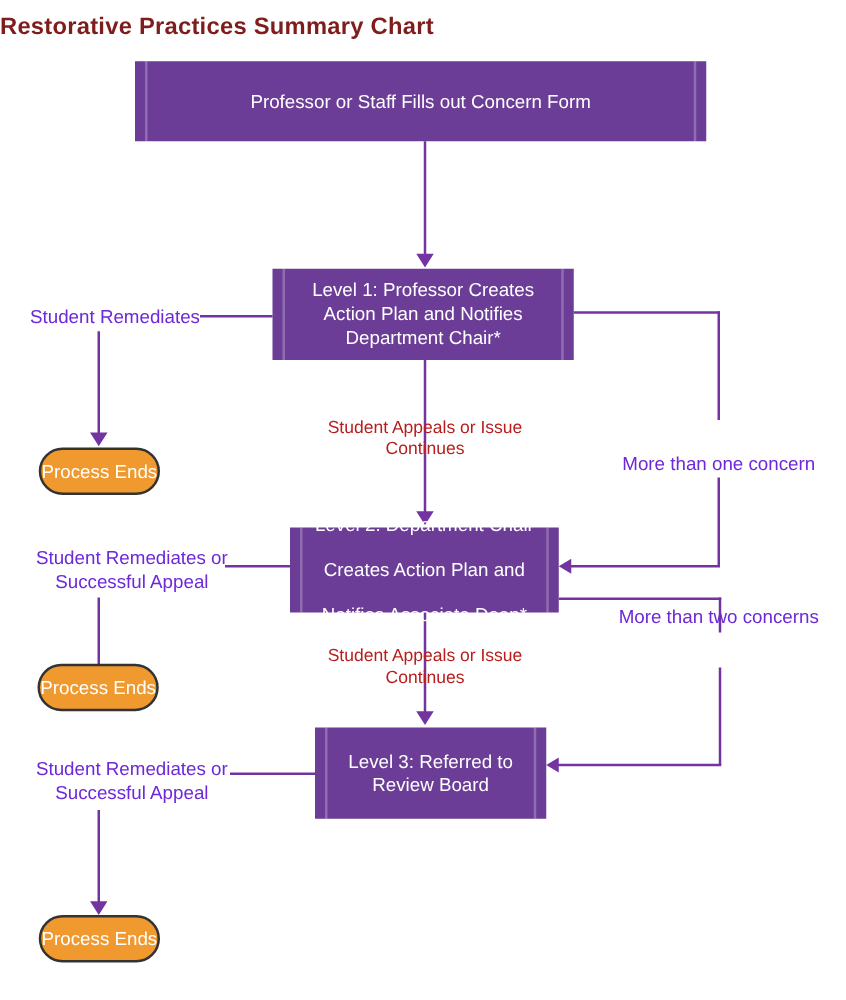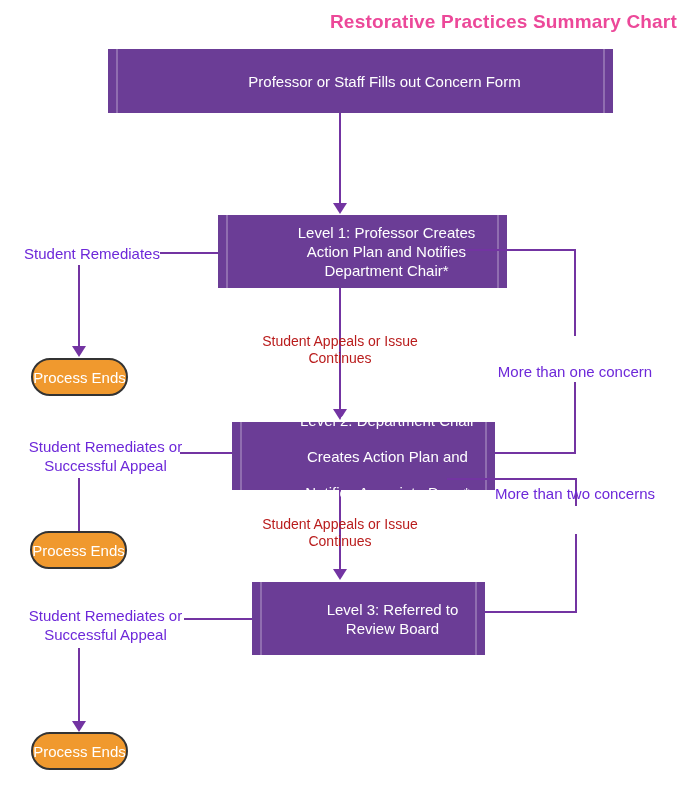--- a/index.html
+++ b/index.html
@@ -1,28 +1,28 @@
 <!DOCTYPE html>
 <html><head>
 <meta charset="utf-8">
 <style>
   html,body { margin:0; padding:0; background:#ffffff; }
   #canvas {
     position:relative; width:677px; height:800px; background:#ffffff;
     font-family:"Liberation Sans", sans-serif; overflow:hidden;
   }
   .title {
-    position:absolute; top:9px; left:0; width:677px; text-align:right;
+    position:absolute; top:9px; left:0; width:677px; text-align:left;
     font-size:19px; line-height:26px; font-weight:600; letter-spacing:.2px;
-    color:#ec4899;
+    color:#7f1d1d;
   }
   .box {
     position:absolute; background:#6B3D96; color:#ffffff;
     display:flex; flex-direction:column; justify-content:center;
-    text-align:center; font-size:15px; line-height:19px;padding-left:48px;
+    text-align:center; font-size:15px; line-height:19px;
   }
   .box .stripe { position:absolute; top:0; bottom:0; width:2px; background:rgba(255,255,255,0.25); }
   .box .stripe.l { left:8px; } .box .stripe.r { right:8px; }
   .box .txt { position:relative; z-index:1; }
   .hline { position:absolute; height:2px; background:#7334A2; }
   .vline { position:absolute; width:2px; background:#7334A2; }
   .arrow-down {
     position:absolute; width:0; height:0;
     border-left:7px solid transparent; border-right:7px solid transparent;
     border-top:11px solid #7334A2;

